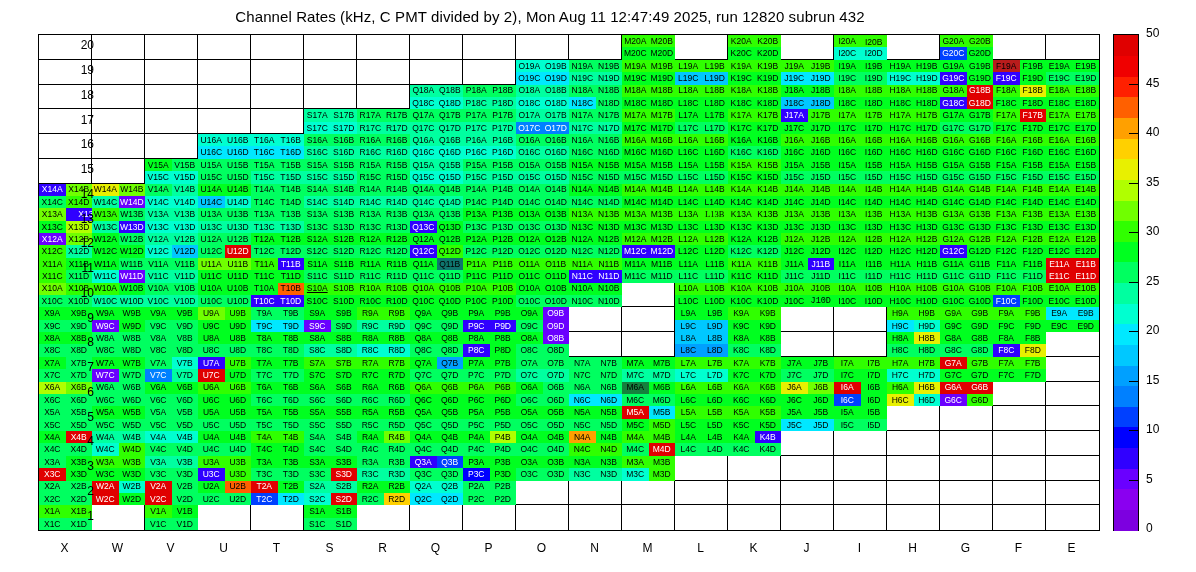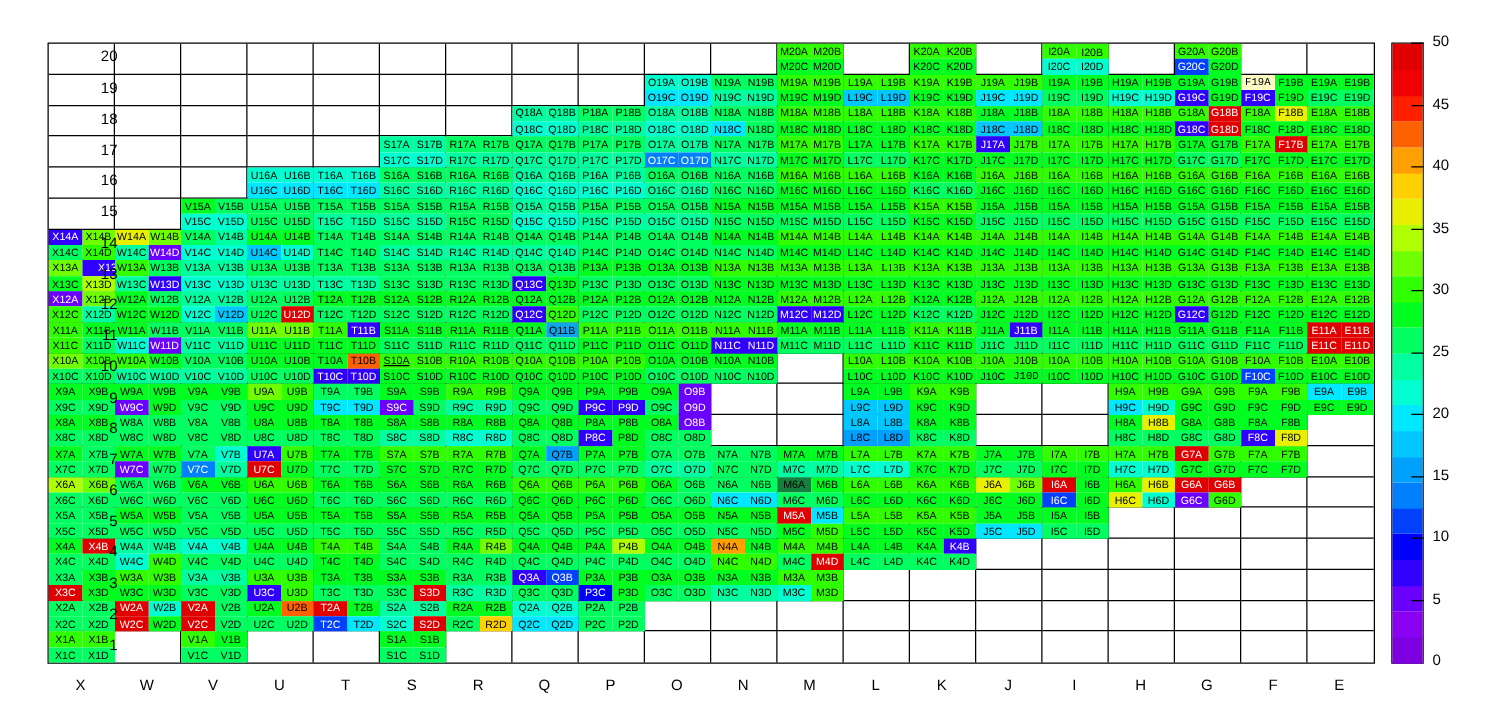--- a/index.html
+++ b/index.html
@@ -36,20 +36,21 @@
   #cbar .band{position:absolute;left:0;width:100%;}
   #cbarticks{position:absolute;left:1141px;top:34px;width:40px;height:497px;}
   #cbarticks .ct{position:absolute;left:5px;font-size:12px;color:#000;}
   #cbarticks .tk{position:absolute;left:-12px;width:10px;height:1px;background:#000;}
 </style>
 </head>
 <body>
 
 <div id="root">
 
+  <div id="title">Channel Rates (kHz, C PMT divided by 2), Mon Aug 11 12:47:49 2025, run 12820 subrun 432</div>
 
   <div id="plot">
     <div id="grid">
         <div class="colcell" style="left: 0px; top: 0px; width: 53px; height: 24.75px;"></div>
         <div class="colcell" style="left: 0px; top: 24.75px; width: 53px; height: 24.75px;"></div>
         <div class="colcell" style="left: 0px; top: 49.5px; width: 53px; height: 24.75px;"></div>
         <div class="colcell" style="left: 0px; top: 74.25px; width: 53px; height: 24.75px;"></div>
         <div class="colcell" style="left: 0px; top: 99px; width: 53px; height: 24.75px;"></div>
         <div class="colcell" style="left: 0px; top: 123.75px; width: 53px; height: 24.75px;"></div>
         <div class="colcell" style="left: 0px; top: 148.5px; width: 53px; height: 24.75px;">
@@ -750,21 +751,21 @@
           <div class="quad" style="left: 26.5px; top: 12.375px; width: 26.5px; height: 12.375px; background: rgb(0, 255, 32); color: rgb(0, 0, 0);">Q13D</div>
         </div>
         <div class="colcell" style="left: 371px; top: 198px; width: 53px; height: 24.75px;">
           <div class="quad" style="left: 0px; top: 0px; width: 26.5px; height: 12.375px; background: rgb(0, 255, 32); color: rgb(0, 0, 0);">Q12A</div>
           <div class="quad" style="left: 26.5px; top: 0px; width: 26.5px; height: 12.375px; background: rgb(0, 255, 32); color: rgb(0, 0, 0);">Q12B</div>
           <div class="quad" style="left: 0px; top: 12.375px; width: 26.5px; height: 12.375px; background: rgb(48, 0, 255); color: rgb(255, 255, 255);">Q12C</div>
           <div class="quad" style="left: 26.5px; top: 12.375px; width: 26.5px; height: 12.375px; background: rgb(48, 255, 0); color: rgb(0, 0, 0);">Q12D</div>
         </div>
         <div class="colcell" style="left: 371px; top: 222.75px; width: 53px; height: 24.75px;">
           <div class="quad" style="left: 0px; top: 0px; width: 26.5px; height: 12.375px; background: rgb(0, 255, 32); color: rgb(0, 0, 0);">Q11A</div>
-          <div class="quad" style="left: 26.5px; top: 0px; width: 26.5px; height: 12.375px; background: #0ea5e9; color: rgb(0, 0, 0);">Q11B</div>
+          <div class="quad" style="left: 26.5px; top: 0px; width: 26.5px; height: 12.375px; background: #0f766e; color: rgb(0, 0, 0);">Q11B</div>
           <div class="quad" style="left: 0px; top: 12.375px; width: 26.5px; height: 12.375px; background: rgb(0, 255, 96); color: rgb(0, 0, 0);">Q11C</div>
           <div class="quad" style="left: 26.5px; top: 12.375px; width: 26.5px; height: 12.375px; background: rgb(0, 255, 96); color: rgb(0, 0, 0);">Q11D</div>
         </div>
         <div class="colcell" style="left: 371px; top: 247.5px; width: 53px; height: 24.75px;">
           <div class="quad" style="left: 0px; top: 0px; width: 26.5px; height: 12.375px; background: rgb(48, 255, 0); color: rgb(0, 0, 0);">Q10A</div>
           <div class="quad" style="left: 26.5px; top: 0px; width: 26.5px; height: 12.375px; background: rgb(48, 255, 0); color: rgb(0, 0, 0);">Q10B</div>
           <div class="quad" style="left: 0px; top: 12.375px; width: 26.5px; height: 12.375px; background: rgb(0, 255, 32); color: rgb(0, 0, 0);">Q10C</div>
           <div class="quad" style="left: 26.5px; top: 12.375px; width: 26.5px; height: 12.375px; background: rgb(0, 255, 32); color: rgb(0, 0, 0);">Q10D</div>
         </div>
         <div class="colcell" style="left: 371px; top: 272.25px; width: 53px; height: 24.75px;">
@@ -1776,21 +1777,21 @@
           <div class="quad" style="left: 0px; top: 12.375px; width: 26.5px; height: 12.375px; background: rgb(106, 0, 255); color: rgb(255, 255, 255);">G6C</div>
           <div class="quad" style="left: 26.5px; top: 12.375px; width: 26.5px; height: 12.375px; background: rgb(48, 255, 0); color: rgb(0, 0, 0);">G6D</div>
         </div>
         <div class="colcell" style="left: 901px; top: 371.25px; width: 53px; height: 24.75px;"></div>
         <div class="colcell" style="left: 901px; top: 396px; width: 53px; height: 24.75px;"></div>
         <div class="colcell" style="left: 901px; top: 420.75px; width: 53px; height: 24.75px;"></div>
         <div class="colcell" style="left: 901px; top: 445.5px; width: 53px; height: 24.75px;"></div>
         <div class="colcell last-row" style="left: 901px; top: 470.25px; width: 53px; height: 24.75px;"></div>
         <div class="colcell" style="left: 954px; top: 0px; width: 53px; height: 24.75px;"></div>
         <div class="colcell" style="left: 954px; top: 24.75px; width: 53px; height: 24.75px;">
-          <div class="quad" style="left: 0px; top: 0px; width: 26.5px; height: 12.375px; background: #fef9c3; color: rgb(0, 0, 0); font-family: Liberation Mono, monospace;">F19A</div>
+          <div class="quad" style="left: 0px; top: 0px; width: 26.5px; height: 12.375px; background: #b91c1c; color: rgb(0, 0, 0);">F19A</div>
           <div class="quad" style="left: 26.5px; top: 0px; width: 26.5px; height: 12.375px; background: rgb(0, 255, 32); color: rgb(0, 0, 0);">F19B</div>
           <div class="quad" style="left: 0px; top: 12.375px; width: 26.5px; height: 12.375px; background: rgb(48, 0, 255); color: rgb(255, 255, 255);">F19C</div>
           <div class="quad" style="left: 26.5px; top: 12.375px; width: 26.5px; height: 12.375px; background: rgb(0, 255, 32); color: rgb(0, 0, 0);">F19D</div>
         </div>
         <div class="colcell" style="left: 954px; top: 49.5px; width: 53px; height: 24.75px;">
           <div class="quad" style="left: 0px; top: 0px; width: 26.5px; height: 12.375px; background: rgb(48, 255, 0); color: rgb(0, 0, 0);">F18A</div>
           <div class="quad" style="left: 26.5px; top: 0px; width: 26.5px; height: 12.375px; background: rgb(232, 240, 0); color: rgb(0, 0, 0);">F18B</div>
           <div class="quad" style="left: 0px; top: 12.375px; width: 26.5px; height: 12.375px; background: rgb(0, 255, 32); color: rgb(0, 0, 0);">F18C</div>
           <div class="quad" style="left: 26.5px; top: 12.375px; width: 26.5px; height: 12.375px; background: rgb(0, 255, 32); color: rgb(0, 0, 0);">F18D</div>
         </div>

